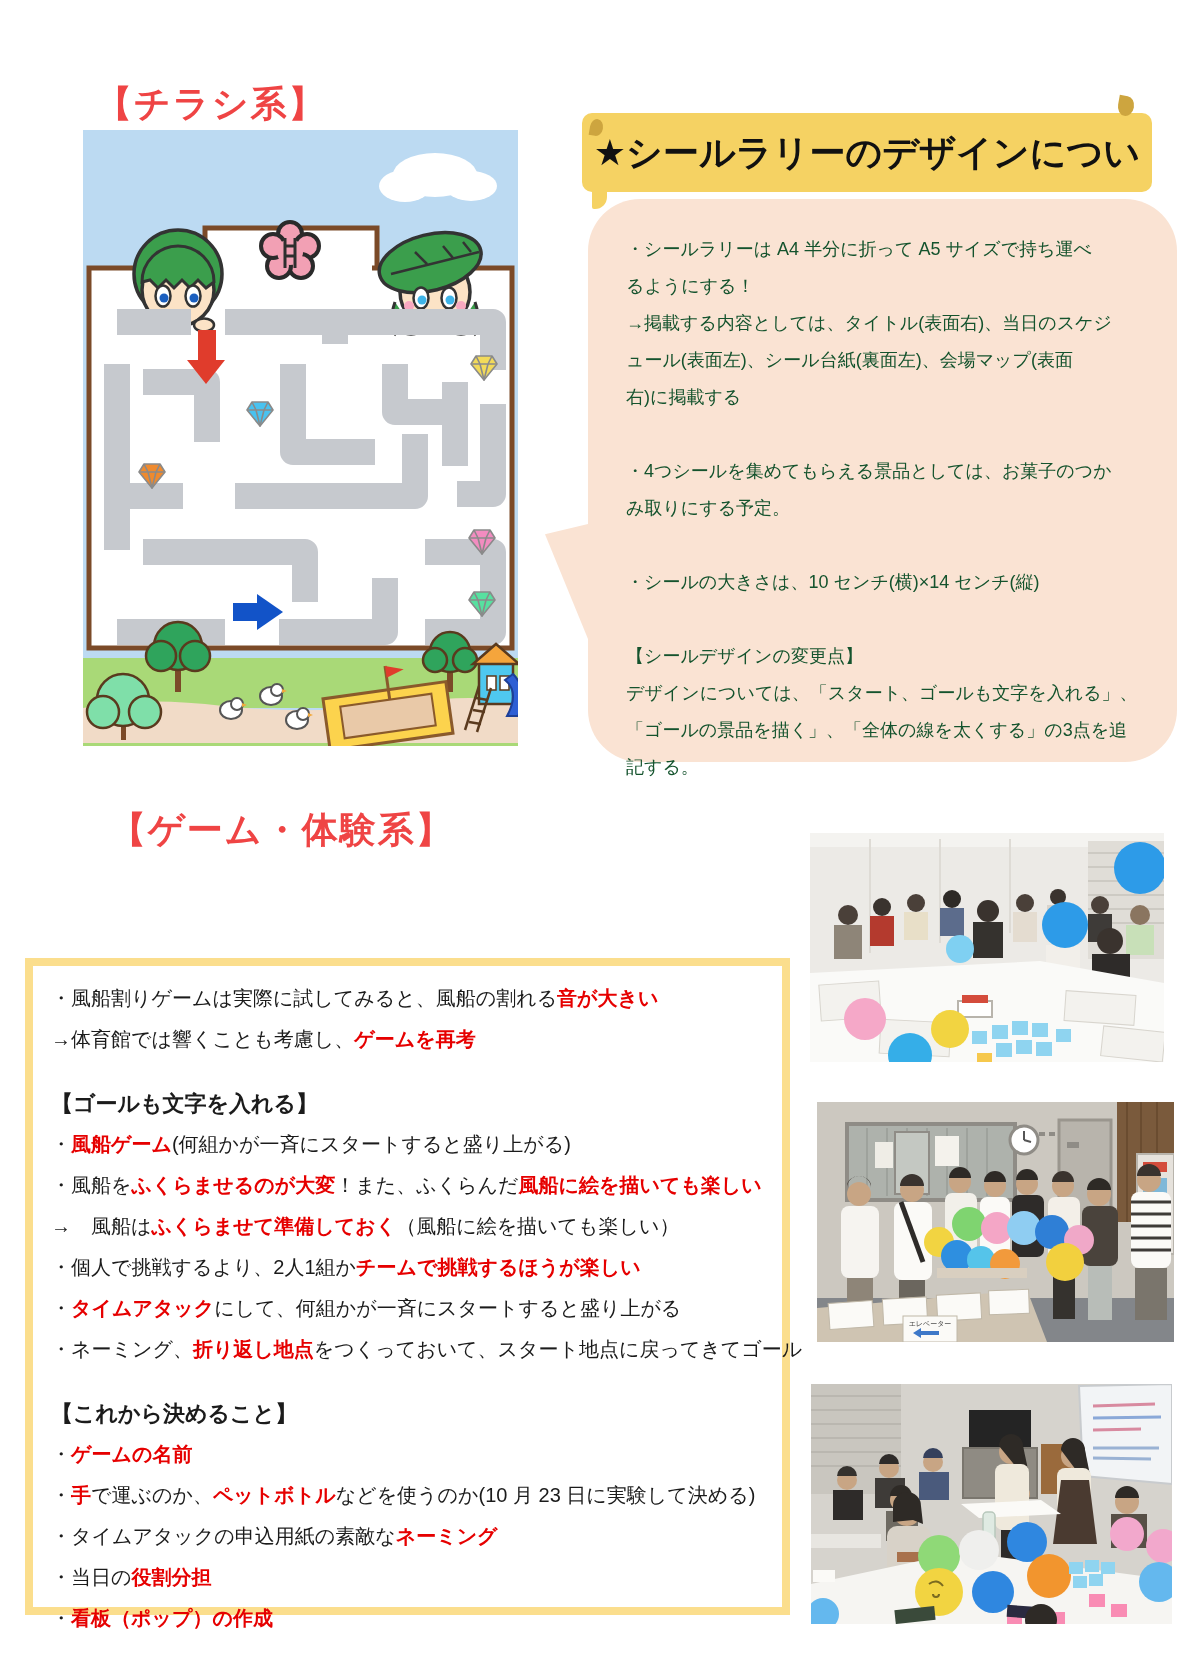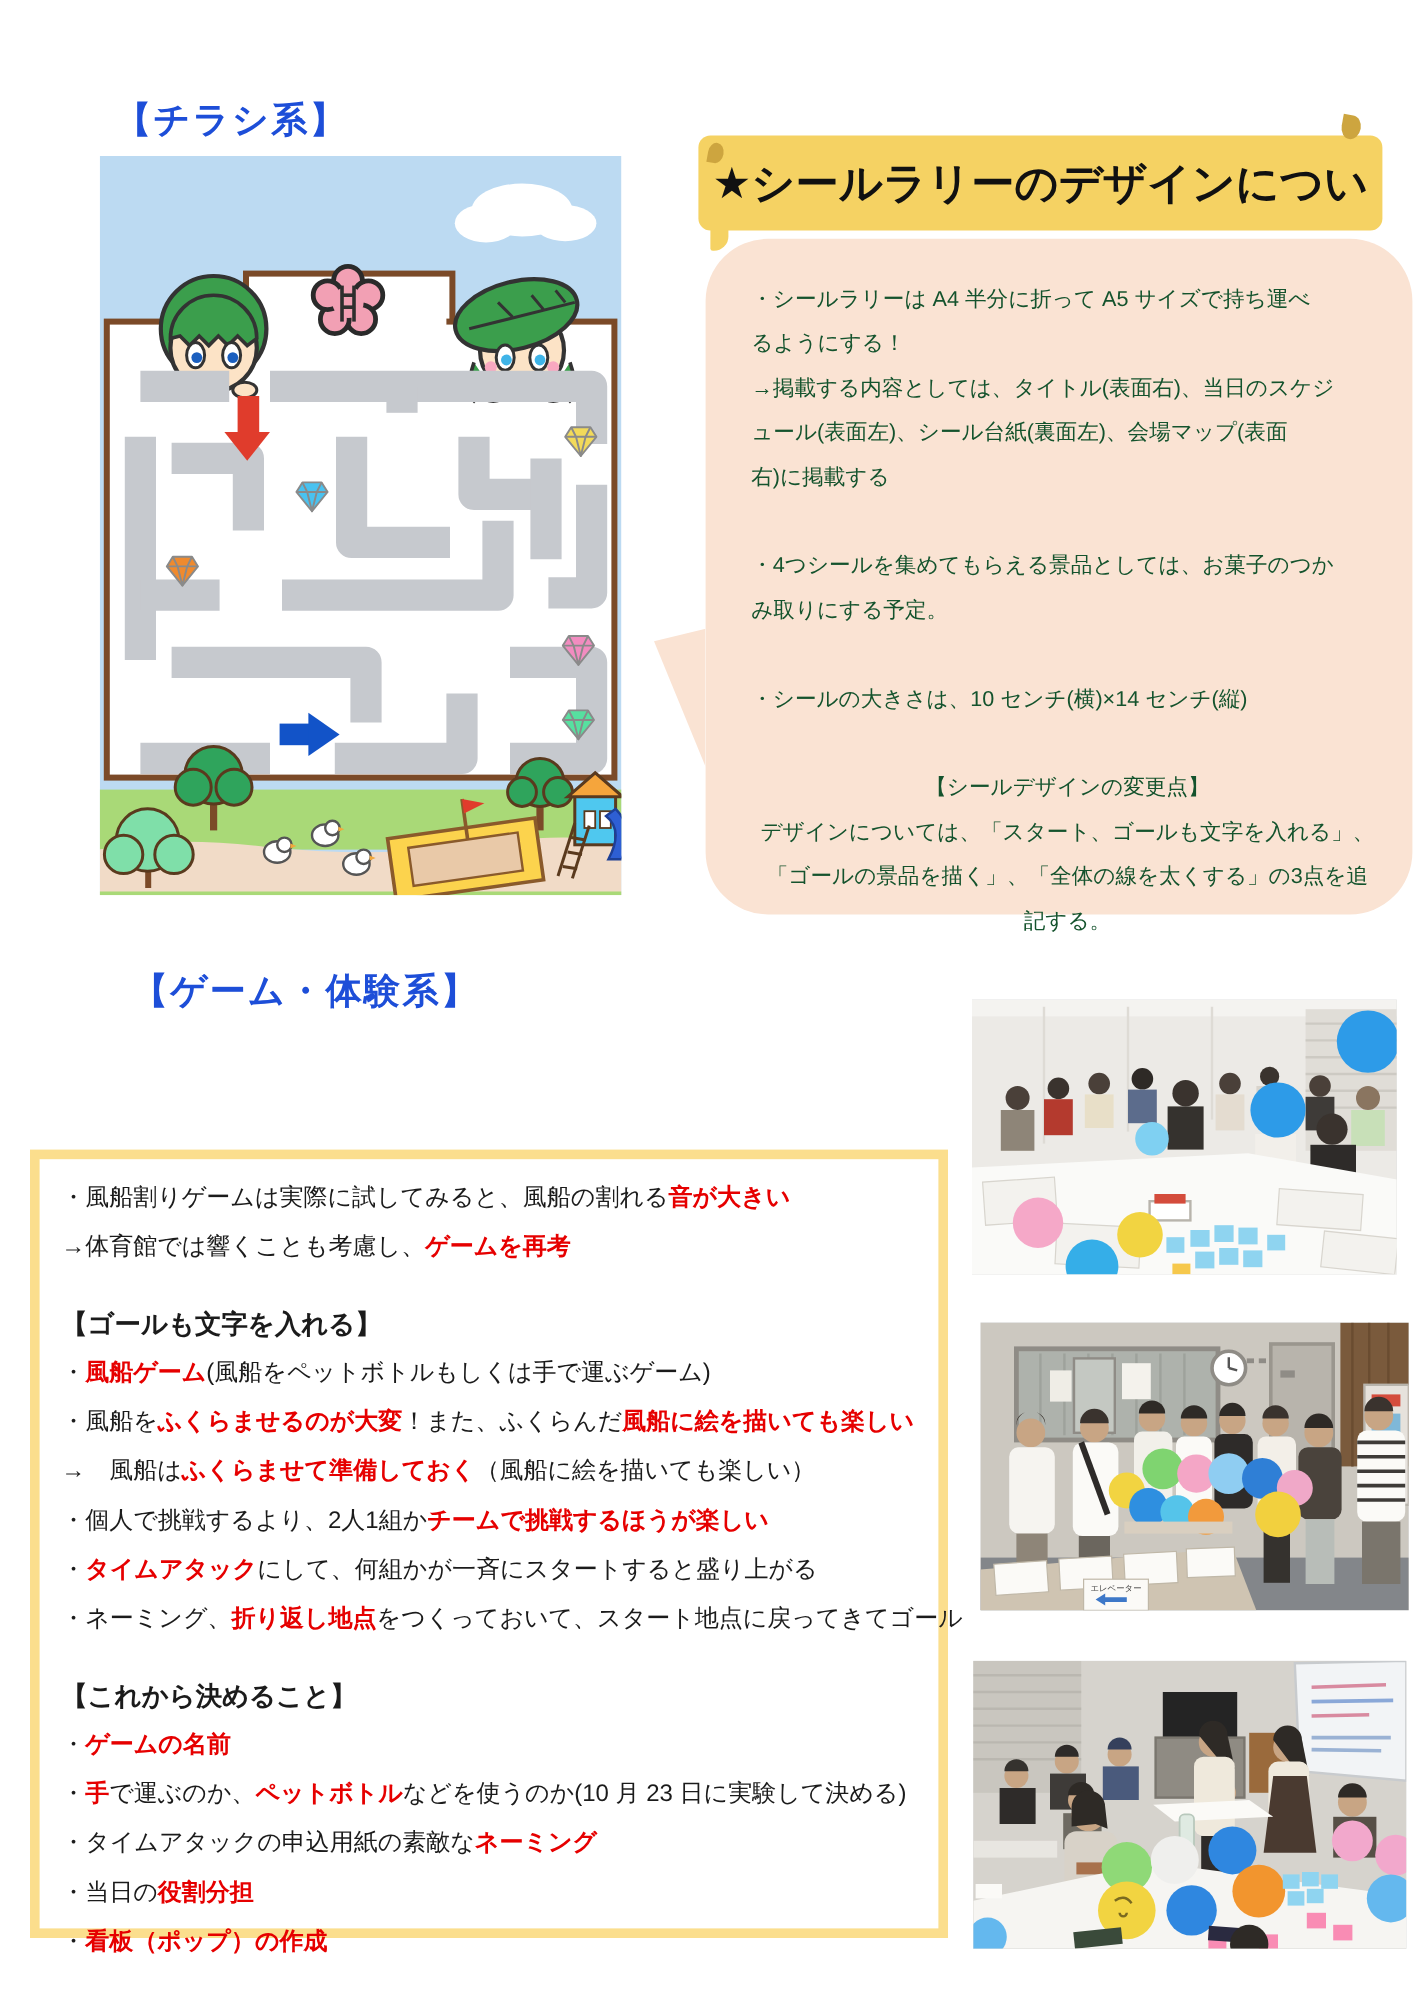--- a/index.html
+++ b/index.html
@@ -1,36 +1,36 @@
 <!DOCTYPE html>
 <html><head>
 <meta charset="utf-8">
 <style>
   html,body{margin:0;padding:0;background:#ffffff;}
   .page{position:relative;width:1190px;height:1658px;background:#ffffff;overflow:hidden;
         font-family:"Liberation Sans","DejaVu Sans",sans-serif;color:#1b1b1b;}
-  .h1{position:absolute;font-size:30px;font-weight:800;letter-spacing:2px;color:#1d4ed8;}
+  .h1{position:absolute;font-size:36px;font-weight:800;letter-spacing:2px;color:#ef4444;}
   #flyer-heading{left:96px;top:80px;}
   #game-heading{left:86px;top:806px;margin-left:24px;}
 
   
   .banner{position:absolute;left:582px;top:113px;width:570px;height:79px;background:#F5D263;border-radius:10px;}
   .banner .txt{width:100%;height:79px;line-height:79px;text-align:center;font-size:36px;font-weight:800;color:#111;}
   .comma{position:absolute;background:#CDA53F;border-radius:50% 50% 50% 0;}
   .comma.tl{left:8px;top:6px;width:13px;height:17px;transform:rotate(10deg);}
   .comma.tr{right:18px;top:-17px;width:16px;height:20px;border-radius:50% 50% 0 50%;transform:rotate(190deg);}
   .banner .foot{position:absolute;left:10px;bottom:-17px;width:15px;height:18px;background:#F5D263;border-radius:0 0 12px 2px;}
 
   
   .bubble{position:absolute;left:588px;top:199px;width:589px;height:563px;background:#FAE3D3;border-radius:52px;}
   .bubble .tail{position:absolute;left:-43px;top:325px;width:43px;height:115px;background:#FAE3D3;
                 clip-path:polygon(100% 0,0 9%,100% 100%);}
   .bubble .inner{position:absolute;left:38px;top:32px;right:24px;}
   .bubble p{margin:0 0 37px 0;font-size:18px;line-height:37px;white-space:pre;color:#14532d;}
-  .bubble p:last-child{margin-bottom:0;text-align:center;}
+  .bubble p:last-child{margin-bottom:0;}
 
   
   .gamebox{position:absolute;left:25px;top:928px;width:749px;height:641px;border:8px solid #FBDE8D;background:#ffffff;margin-top:30px;}
   .gamebox .inner{position:absolute;left:18px;top:12px;right:4px;}
   .g-line{font-size:20px;line-height:41px;white-space:nowrap;}
   .g-line.header{font-weight:700;font-size:22px;}
   .g-line.gap{height:23px;line-height:23px;}
   .red{color:#E60000;font-weight:700;}
 
   
@@ -256,21 +256,21 @@
   </div>
 
   <div class="h1" id="game-heading">【ゲーム・体験系】</div>
 
   <div class="gamebox">
     <div class="inner" id="game-lines">
         <div class="g-line bullet"><span>・風船割りゲームは実際に試してみると、風船の割れる</span><span class="red">音が大きい</span></div>
         <div class="g-line bullet"><span>→体育館では響くことも考慮し、</span><span class="red">ゲームを再考</span></div>
         <div class="g-line gap"></div>
         <div class="g-line header"><span>【ゴールも文字を入れる】</span></div>
-        <div class="g-line bullet"><span>・</span><span class="red">風船ゲーム</span><span>(風船をペットボトルもしくは手で運ぶゲーム)</span></div>
+        <div class="g-line bullet"><span>・</span><span class="red">風船ゲーム</span><span>(何組かが一斉にスタートすると盛り上がる)</span></div>
         <div class="g-line bullet"><span>・風船を</span><span class="red">ふくらませるのが大変</span><span>！また、ふくらんだ</span><span class="red">風船に絵を描いても楽しい</span></div>
         <div class="g-line bullet"><span>→　風船は</span><span class="red">ふくらませて準備しておく</span><span>（風船に絵を描いても楽しい）</span></div>
         <div class="g-line bullet"><span>・個人で挑戦するより、2人1組か</span><span class="red">チームで挑戦するほうが楽しい</span></div>
         <div class="g-line bullet"><span>・</span><span class="red">タイムアタック</span><span>にして、何組かが一斉にスタートすると盛り上がる</span></div>
         <div class="g-line bullet"><span>・ネーミング、</span><span class="red">折り返し地点</span><span>をつくっておいて、スタート地点に戻ってきてゴール</span></div>
         <div class="g-line gap"></div>
         <div class="g-line header"><span>【これから決めること】</span></div>
         <div class="g-line bullet"><span>・</span><span class="red">ゲームの名前</span></div>
         <div class="g-line bullet"><span>・</span><span class="red">手</span><span>で運ぶのか、</span><span class="red">ペットボトル</span><span>などを使うのか(10 月 23 日に実験して決める)</span></div>
         <div class="g-line bullet"><span>・タイムアタックの申込用紙の素敵な</span><span class="red">ネーミング</span></div>

